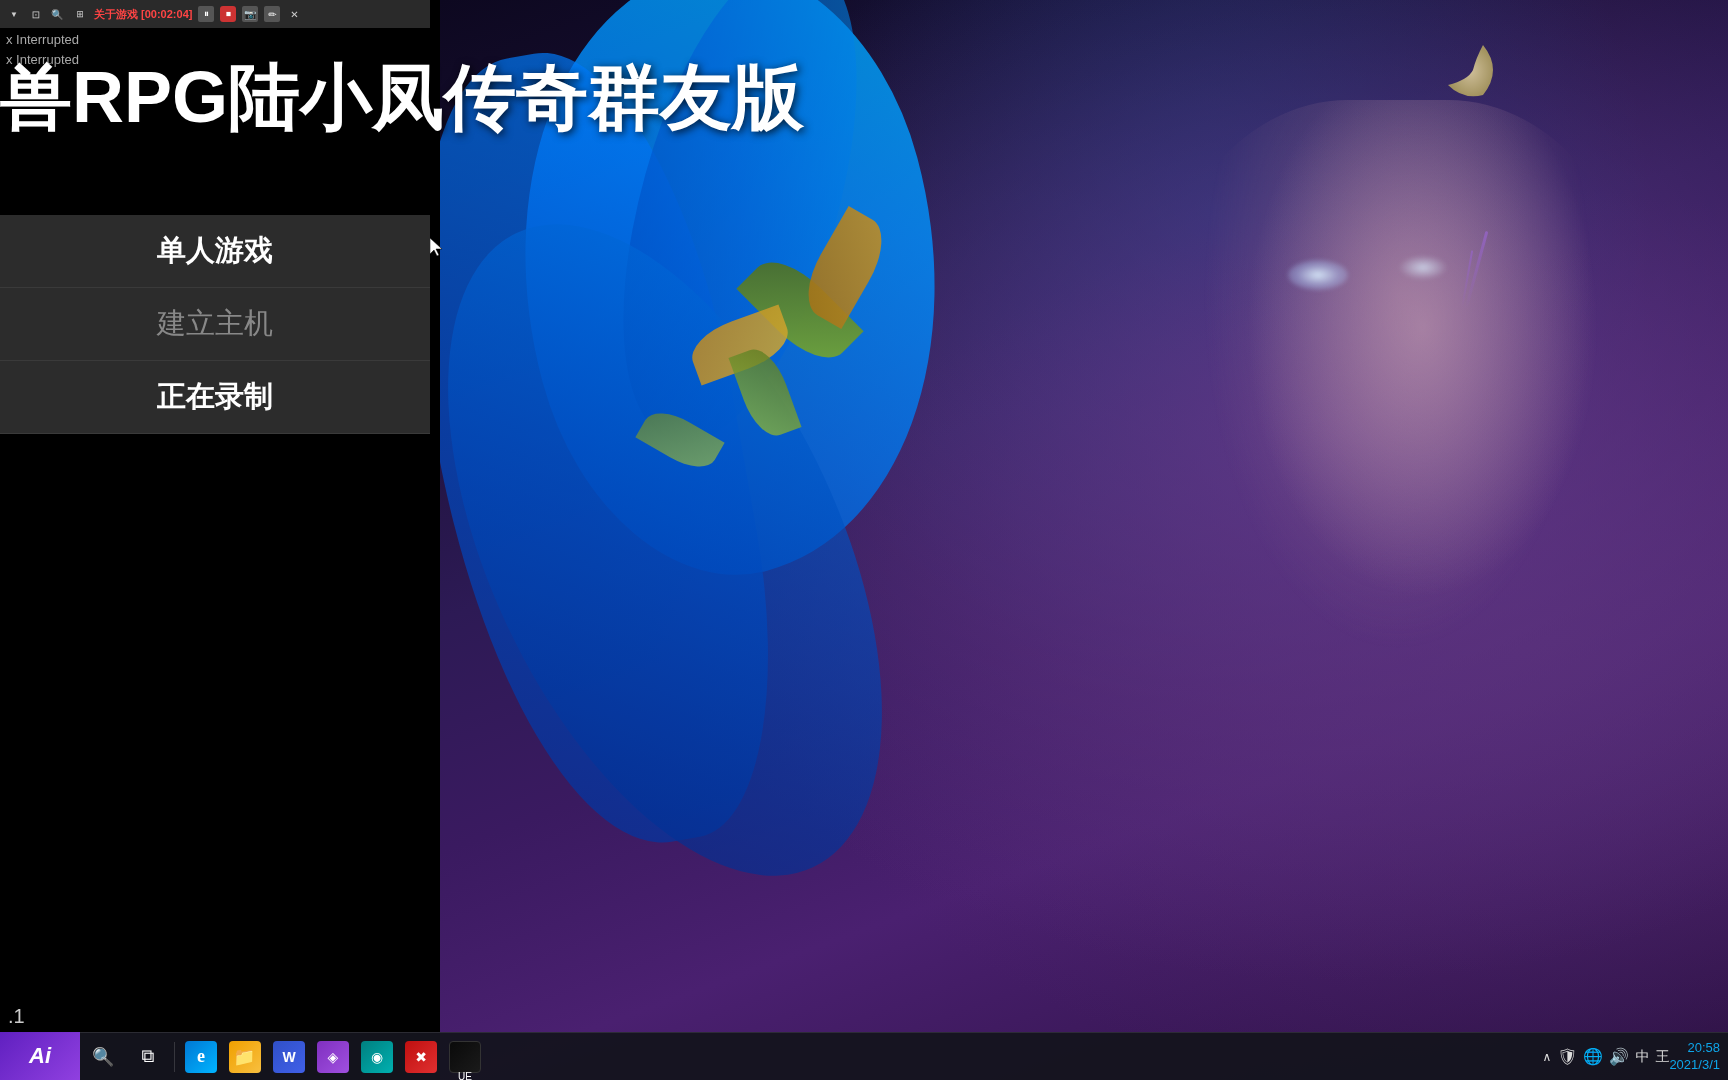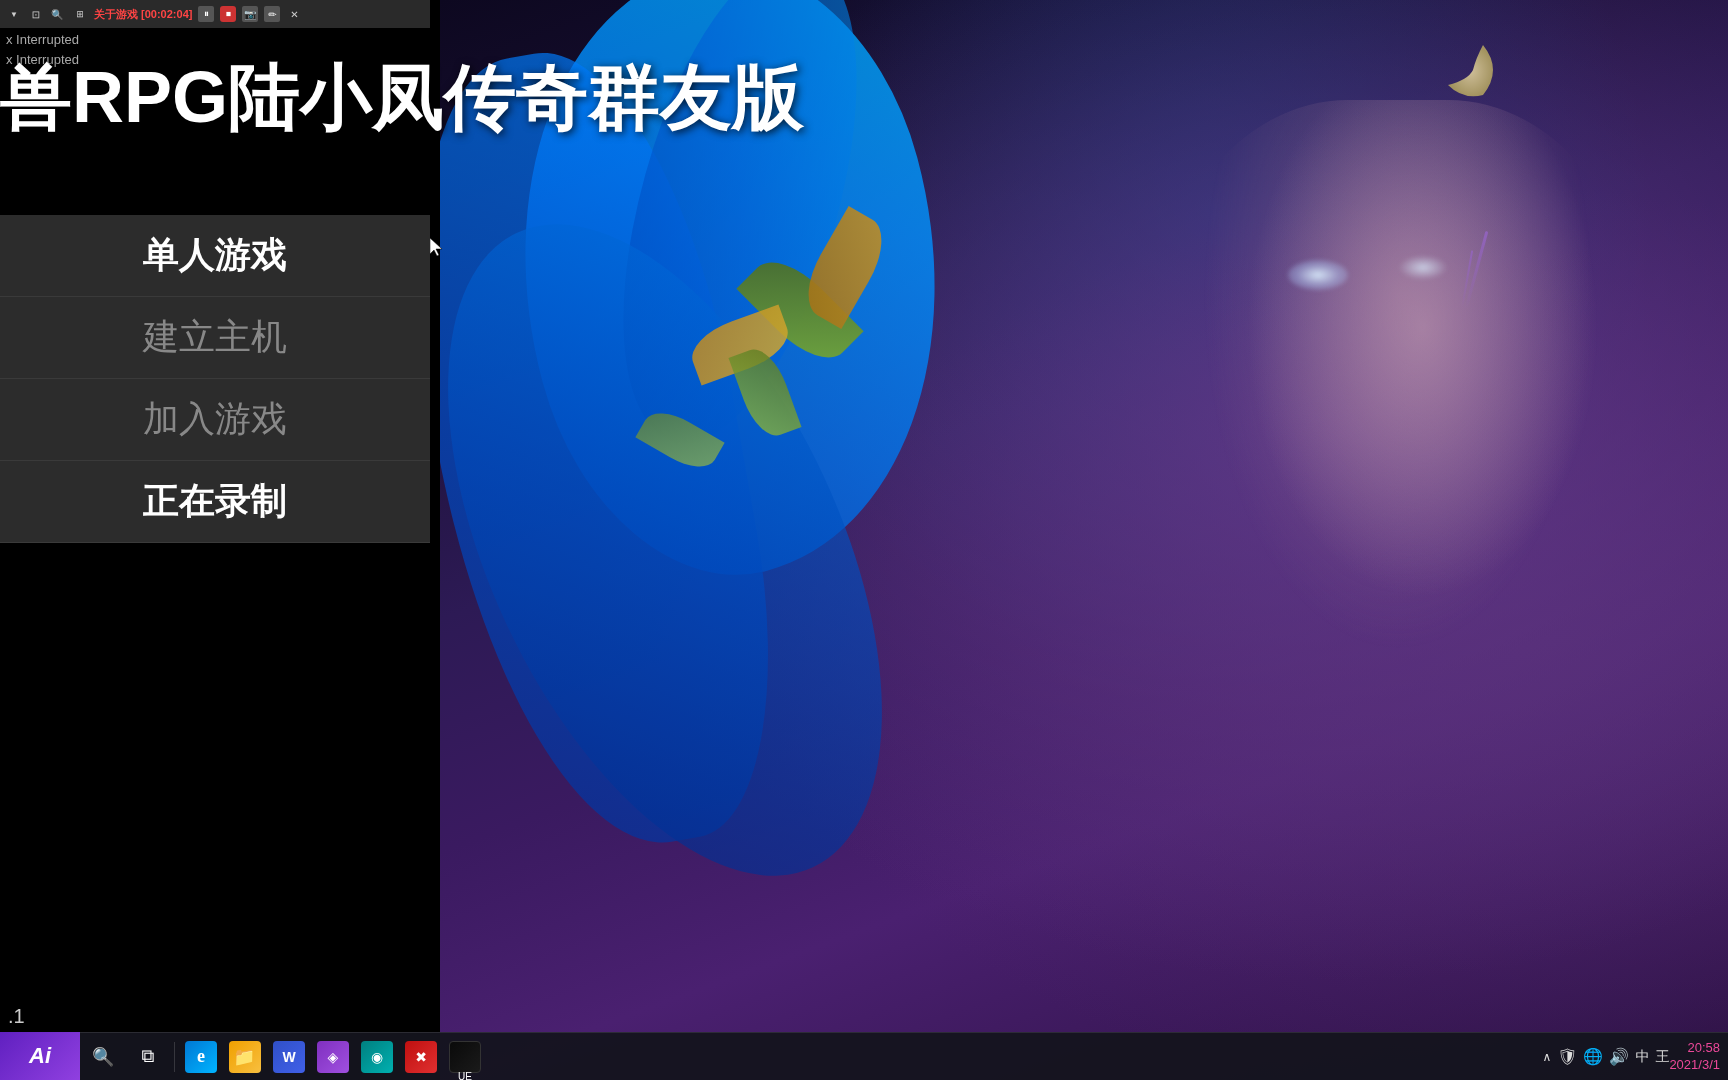--- a/index.html
+++ b/index.html
@@ -158,21 +158,21 @@
       background: rgba(50, 50, 50, 0.88);
       z-index: 100;
     }
 
     .menu-item {
       display: block;
       width: 100%;
       padding: 16px 20px;
       text-align: center;
       color: #d0d0d0;
-      font-size: 36px;
+      font-size: 29px;
       font-weight: normal;
       border-bottom: 1px solid rgba(80, 80, 80, 0.4);
       cursor: pointer;
       text-decoration: none;
       transition: background 0.1s;
     }
 
     .menu-item.active {
       color: #ffffff;
       font-weight: bold;
@@ -240,21 +240,21 @@
       gap: 6px;
       font-size: 13px;
       color: #ddd;
     }
 
     .clock-area {
       display: flex;
       flex-direction: column;
       align-items: flex-end;
       font-size: 13px;
-      color: #ec4899;
+      color: #0ea5e9;
       line-height: 1.3;
       padding-right: 8px;
     }
 
     
     .ai-button {
       position: absolute;
       bottom: 0;
       left: 0;
       width: 80px;
@@ -352,21 +352,20 @@
 </div>
 
 <div class="interrupted-1">x Interrupted</div>
 <div class="interrupted-2">x Interrupted</div>
 
 <div class="game-title">兽RPG陆小凤传奇群友版</div>
 
 <div class="menu-container">
   <div class="menu-item active">单人游戏</div>
   <div class="menu-item dimmed">建立主机</div>
-  <div class="menu-item dimmed">加入游戏</div>
   <div class="menu-item active">正在录制</div>
 </div>
 
 <div class="cursor-indicator">
   <svg viewBox="0 0 20 20" width="20" height="20">
     <path d="M0 0 L0 16 L4 12 L7 18 L9 17 L6 11 L12 11 Z" fill="#fff" stroke="#000" stroke-width="0.5"></path>
   </svg>
 </div>
 
 <div class="version-text">.1</div>

